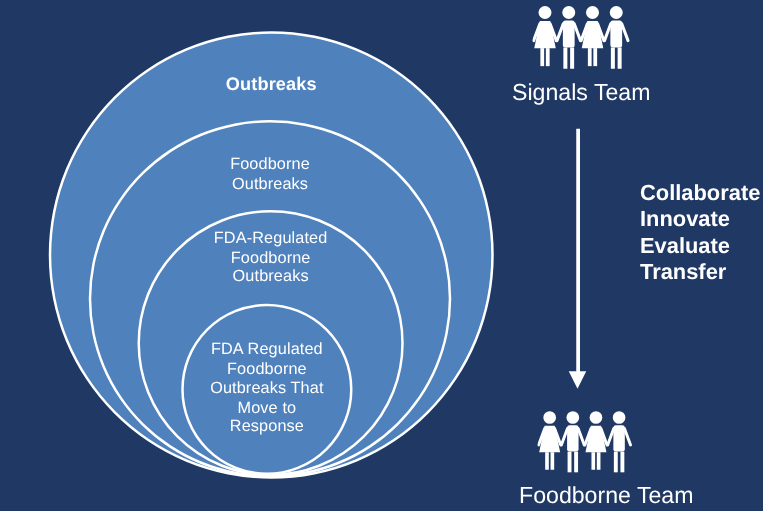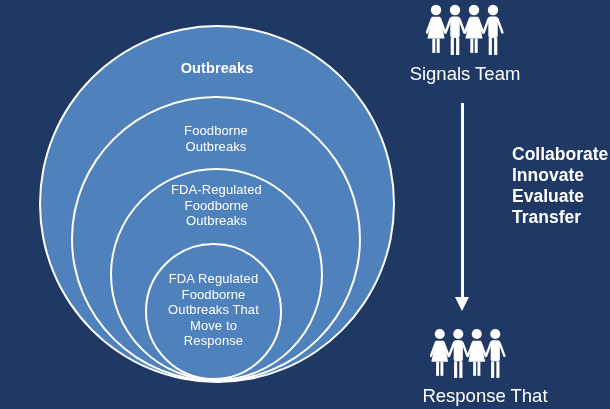--- a/index.html
+++ b/index.html
@@ -146,16 +146,16 @@
 
     <div class="steps-text">Collaborate
 Innovate
 Evaluate
 Transfer</div>
 
     <svg class="people people-bottom" viewBox="0 0 78 52">
       <use href="#family-icon"></use>
     </svg>
 
-    <div class="team-label response-label">Response That</div>
+    <div class="team-label response-label">Foodborne Team</div>
   </div>
 
 </div>
 
 </body></html>

